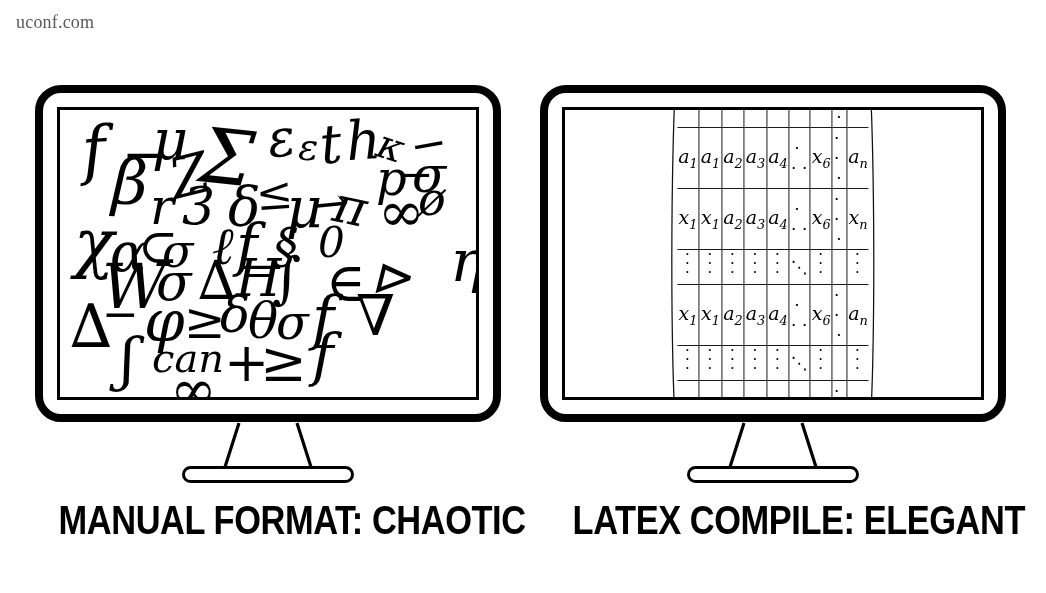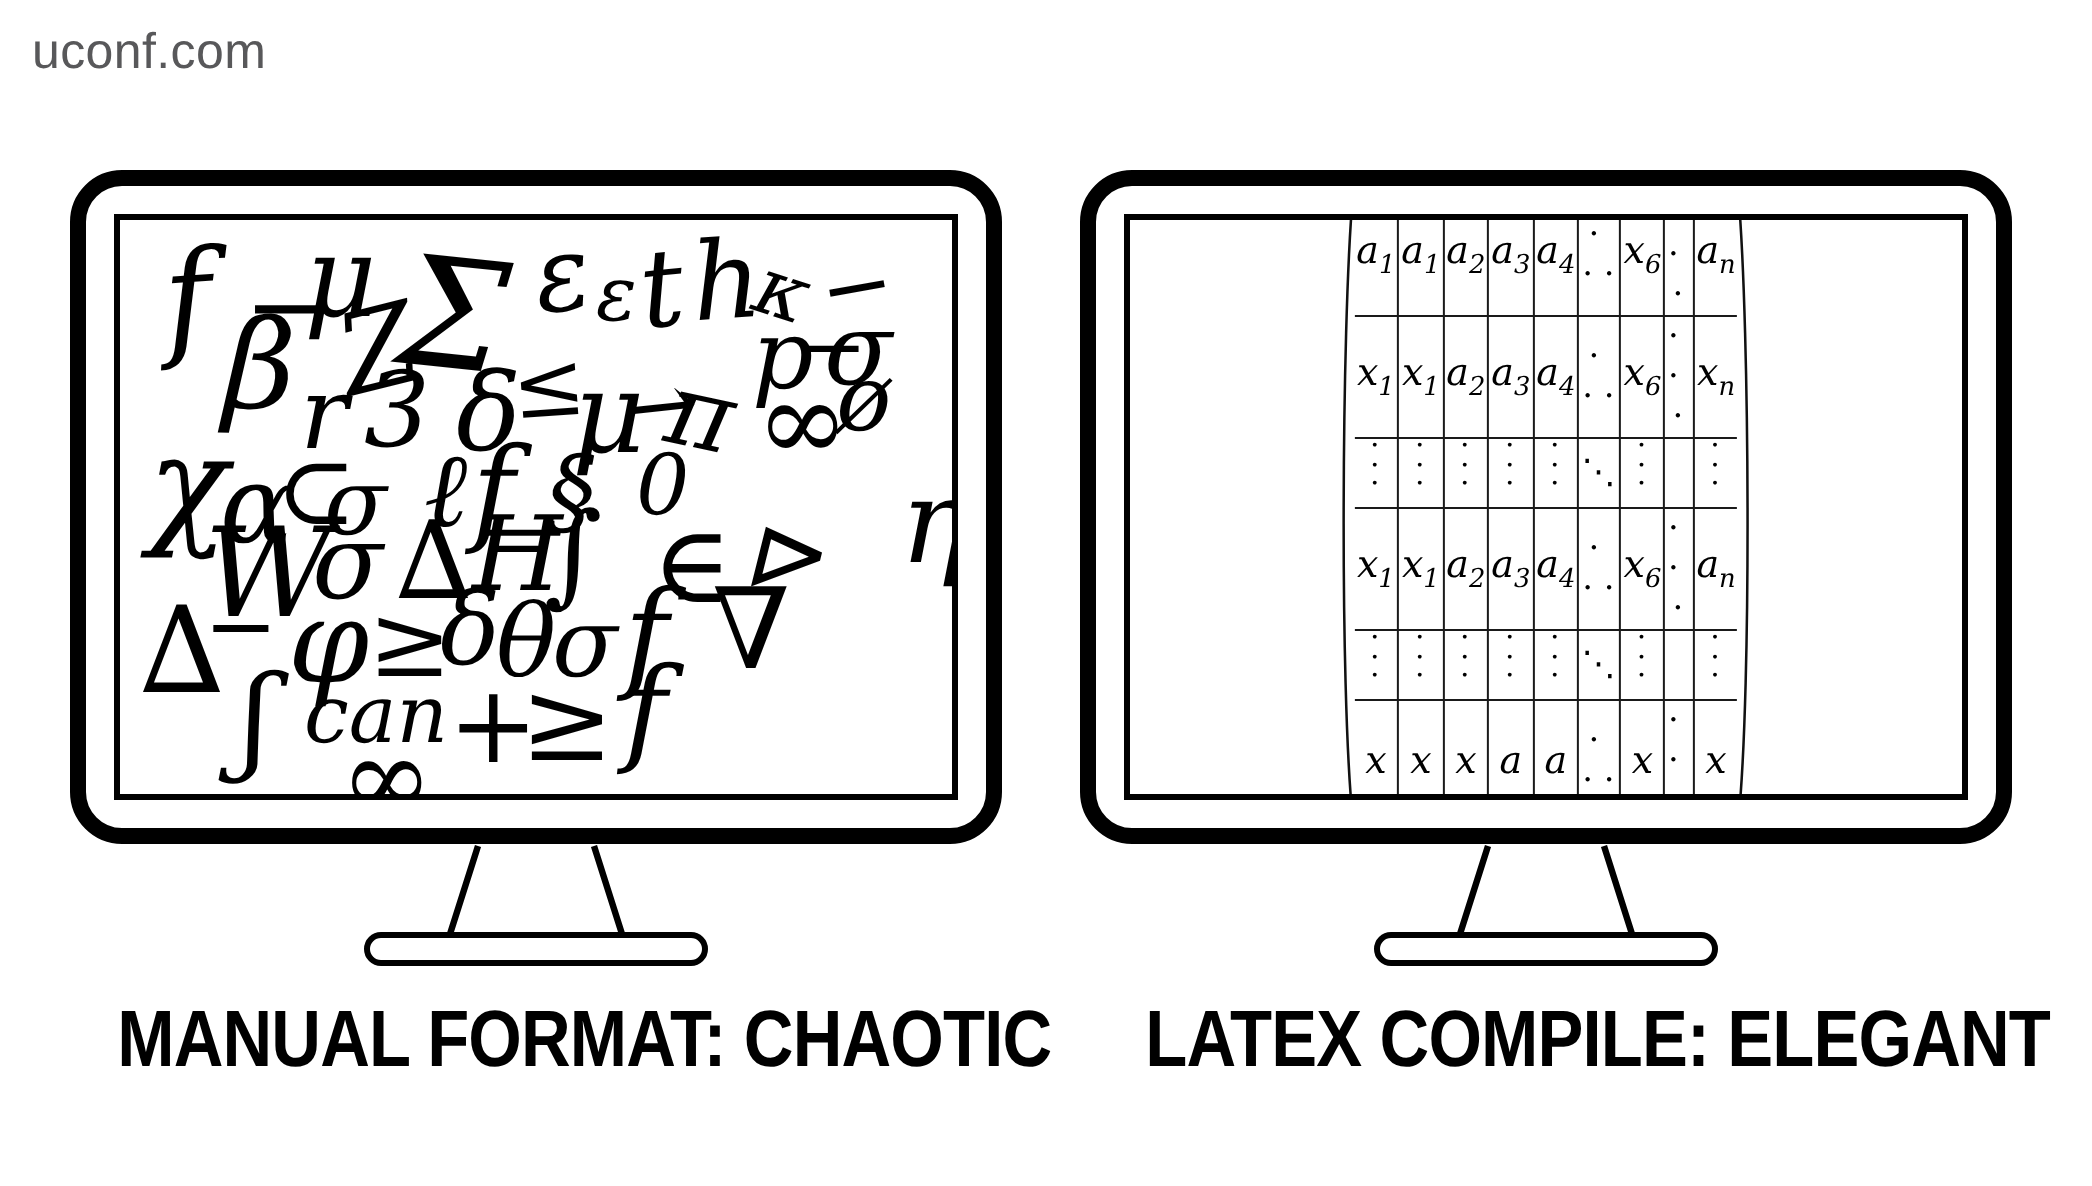--- a/index.html
+++ b/index.html
@@ -13,22 +13,22 @@
     position: relative;
     overflow: hidden;
     font-family: "Liberation Sans", sans-serif;
   }
 
   
   #watermark {
     position: absolute;
     left: 16px;
     top: 12px;
-    font-family: Liberation Sans, sans-serif;
-    font-size: 25px;
+    font-family: Liberation Serif, serif;
+    font-size: 18px;
     color: #58585a;
     letter-spacing: 0.2px;
   }
 
   
   .monitor {
     position: absolute;
     width: 466px;
     height: 337px;
     top: 85px;
@@ -263,20 +263,31 @@
               <td>a<sub>1</sub></td>
               <td>a<sub>2</sub></td>
               <td>a<sub>3</sub></td>
               <td>a<sub>4</sub></td>
               <td class="hdots">· · ·</td>
               <td>x<sub>6</sub></td>
               <td class="hdots">· · ·</td>
               <td>a<sub>n</sub></td>
             </tr>
             <tr>
+              <td>a<sub>1</sub></td>
+              <td>a<sub>1</sub></td>
+              <td>a<sub>2</sub></td>
+              <td>a<sub>3</sub></td>
+              <td>a<sub>4</sub></td>
+              <td class="hdots">· · ·</td>
+              <td>x<sub>6</sub></td>
+              <td class="hdots">· · ·</td>
+              <td>a<sub>n</sub></td>
+            </tr>
+            <tr>
               <td>x<sub>1</sub></td>
               <td>x<sub>1</sub></td>
               <td>a<sub>2</sub></td>
               <td>a<sub>3</sub></td>
               <td>a<sub>4</sub></td>
               <td class="hdots">· · ·</td>
               <td>x<sub>6</sub></td>
               <td class="hdots">· · ·</td>
               <td>x<sub>n</sub></td>
             </tr>

